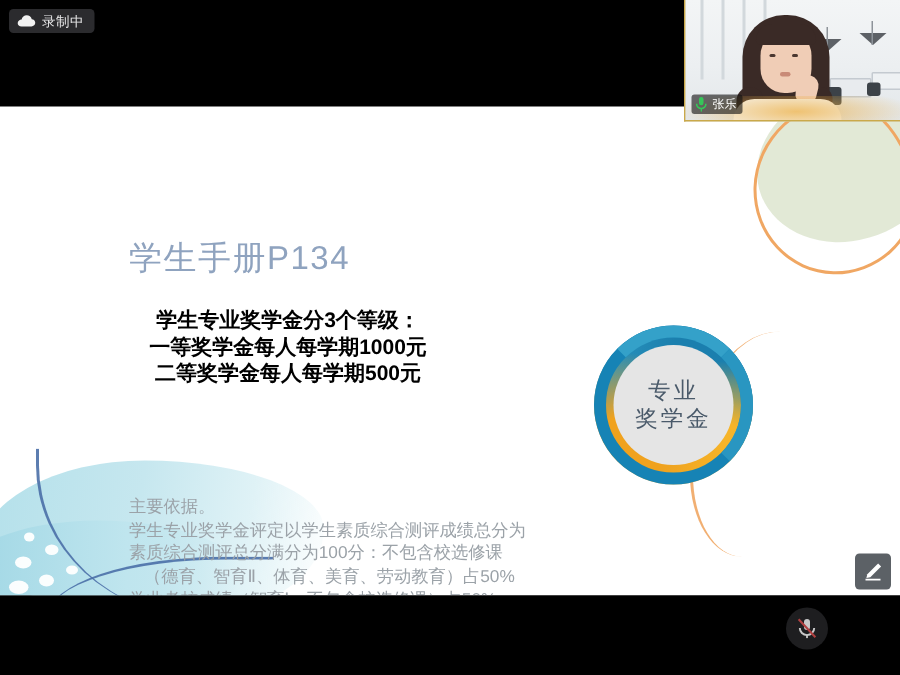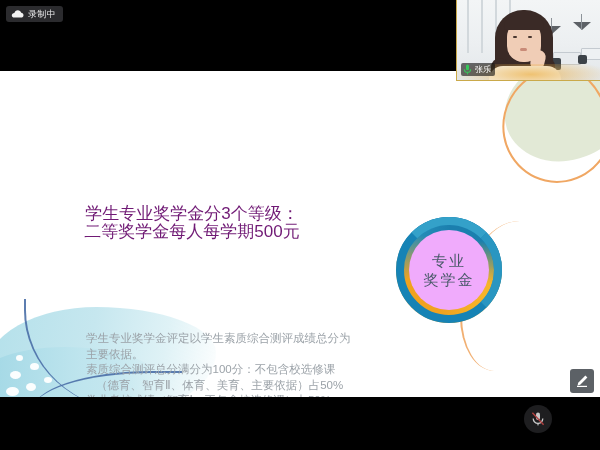--- a/index.html
+++ b/index.html
@@ -175,41 +175,41 @@
     box-sizing:border-box;
   }
   .badge-ring-fade{
     position:absolute;inset:0;border-radius:50%;
     border:8px solid transparent;
     border-top-color:#3aa7cd;border-right-color:#2d9ac4;
     box-sizing:border-box;opacity:.85;
   }
   .badge-inner{
     position:absolute;left:13px;top:13px;right:13px;bottom:13px;
-    background:#f0abfc;border-radius:50%;
+    background:#e5e5e5;border-radius:50%;
     display:flex;flex-direction:column;align-items:center;justify-content:center;
     gap:2px;
   }
   .badge-inner span{
     color:#4a5a6a;font-size:15px;line-height:17px;letter-spacing:2px;
     white-space:nowrap;
   }
 
   
   .slide-title{
     position:absolute;left:86px;top:88px;
     color:#8fa3bf;font-size:22px;line-height:26px;letter-spacing:1px;
     white-space:nowrap;
   }
   .block-top{
     position:absolute;left:42px;top:134px;width:300px;
     text-align:center;
   }
   .block-top div{
-    color:#701a75;font-size:17px;line-height:17.5px;white-space:nowrap;
+    color:#000000;font-size:14px;line-height:17.5px;white-space:nowrap;font-weight:bold;
   }
   .block-bottom{
     position:absolute;left:86px;top:260px;width:320px;
   }
   .block-bottom div{
     color:#9ba2a8;font-size:11.5px;line-height:15.5px;white-space:nowrap;
   }
   .block-bottom div.indent{padding-left:10px;}
 
   .annot-btn{
@@ -296,41 +296,43 @@
     <div class="dec dec-bluegrad2"></div>
     <div class="dot" style="left:10px;top:300px;width:11px;height:8px;"></div>
     <div class="dot" style="left:30px;top:292px;width:9px;height:7px;"></div>
     <div class="dot" style="left:6px;top:316px;width:13px;height:9px;"></div>
     <div class="dot" style="left:26px;top:312px;width:10px;height:8px;"></div>
     <div class="dot" style="left:44px;top:306px;width:8px;height:6px;"></div>
     <div class="dot" style="left:16px;top:284px;width:7px;height:6px;"></div>
     <div class="dec dec-curve"></div>
     <div class="dec dec-curve2"></div>
 
+    <div class="slide-title">学生手册P134</div>
 
     <div class="block-top">
       <div>学生专业奖学金分3个等级：</div>
+      <div>一等奖学金每人每学期1000元</div>
       <div>二等奖学金每人每学期500元</div>
     </div>
 
     <div class="badge-wrap">
       <div class="badge-photo"></div>
       <div class="badge-ring"></div>
       <div class="badge-ring-fade"></div>
       <div class="badge-inner">
         <span>专业</span>
         <span>奖学金</span>
       </div>
     </div>
 
     <div class="block-bottom">
+      <div>主要依据。</div>
       <div>学生专业奖学金评定以学生素质综合测评成绩总分为</div>
-      <div>主要依据。</div>
       <div>素质综合测评总分满分为100分：不包含校选修课</div>
-      <div class="indent">（德育、智育Ⅱ、体育、美育、主要依据）占50%</div>
+      <div class="indent">（德育、智育Ⅱ、体育、美育、劳动教育）占50%</div>
       <div>学业考核成绩（智育Ⅰ，不包含校选修课）占50%</div>
     </div>
 
     <div class="annot-btn">
       <svg width="14" height="14" viewBox="0 0 14 14" xmlns="http://www.w3.org/2000/svg">
         <path d="M10.4 1.6l2 2-7.2 7.2-2.6.6.6-2.6z" fill="#ffffff"></path>
         <path d="M2 12.4h10" stroke="#ffffff" stroke-width="1.2"></path>
       </svg>
     </div>
   </div>

